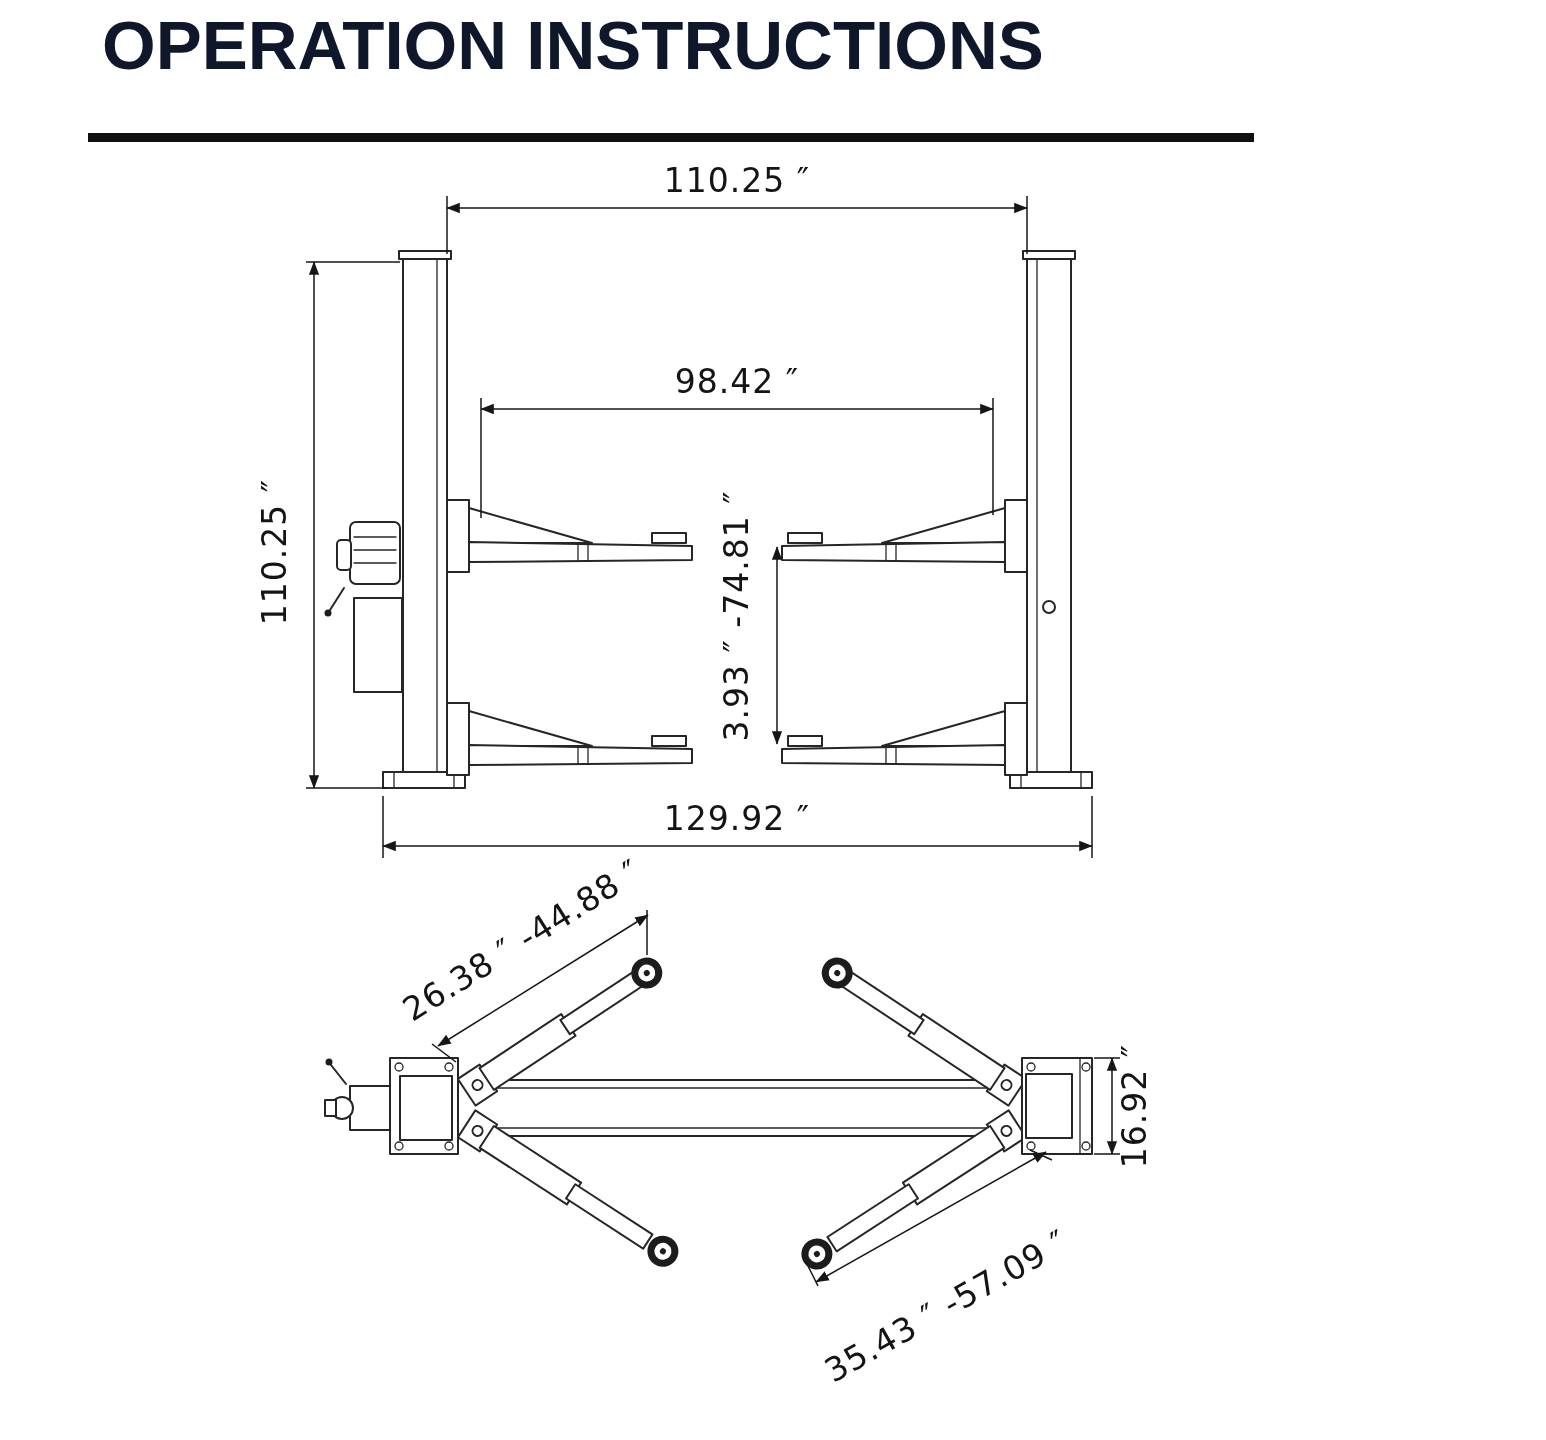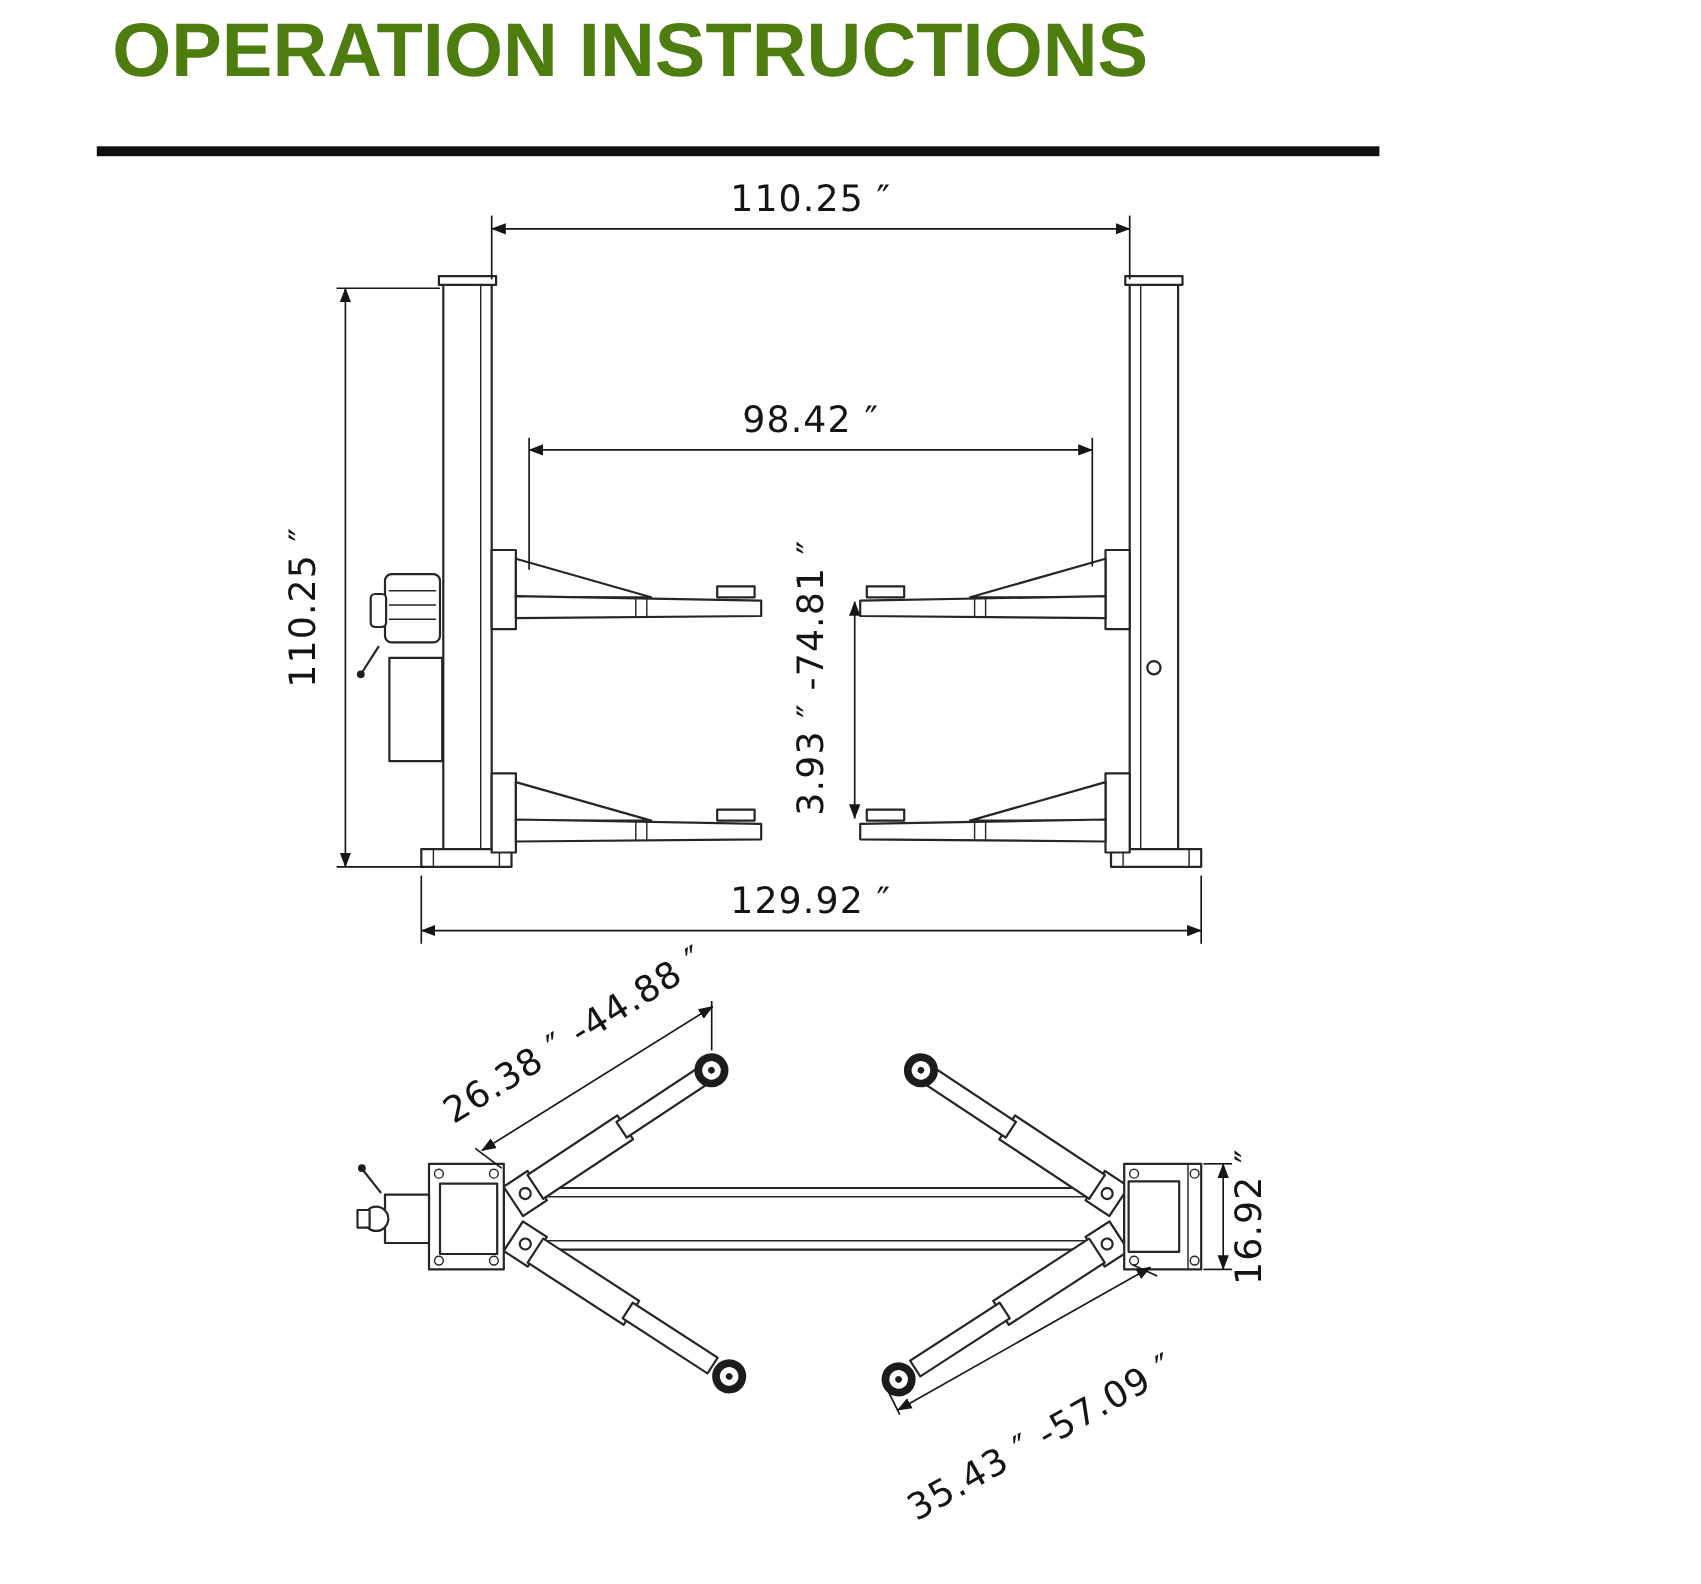--- a/index.html
+++ b/index.html
@@ -1,20 +1,20 @@
 <!DOCTYPE html>
 <html><head>
 <meta charset="utf-8">
 <style>
   * { margin:0; padding:0; box-sizing:border-box; }
   html,body { background:#ffffff; }
   body { width:1546px; height:1440px; font-family:"Liberation Sans", sans-serif; }
   .canvas { position:relative; width:1546px; height:1440px; background:#ffffff; overflow:hidden; }
   .title { position:absolute; left:102px; top:6px; font-size:69px; font-weight:600;
-           color:#4d7c0f; white-space:nowrap; font-family:"Liberation Sans", sans-serif; }
+           color:#0f172a; white-space:nowrap; font-family:"Liberation Sans", sans-serif; }
   .rule { position:absolute; left:88px; top:133px; width:1166px; height:9px; background:#101010; }
   svg.drawing { position:absolute; left:0; top:0; }
   .ln   { fill:none; stroke:#262626; stroke-width:2; stroke-linejoin:round; stroke-linecap:round; }
   .fillw{ fill:#ffffff; stroke:#262626; stroke-width:2; stroke-linejoin:round; }
   .thin { stroke-width:1.3; }
   .dim  { fill:none; stroke:#161616; stroke-width:1.5; }
   .lbl  { font-family:"DejaVu Sans", sans-serif; font-size:33px; fill:#141414; letter-spacing:1px; }
   .pad  { fill:#ffffff; stroke:#1c1c1c; stroke-width:7; }
   .dot  { fill:#1c1c1c; stroke:none; }
 </style>

